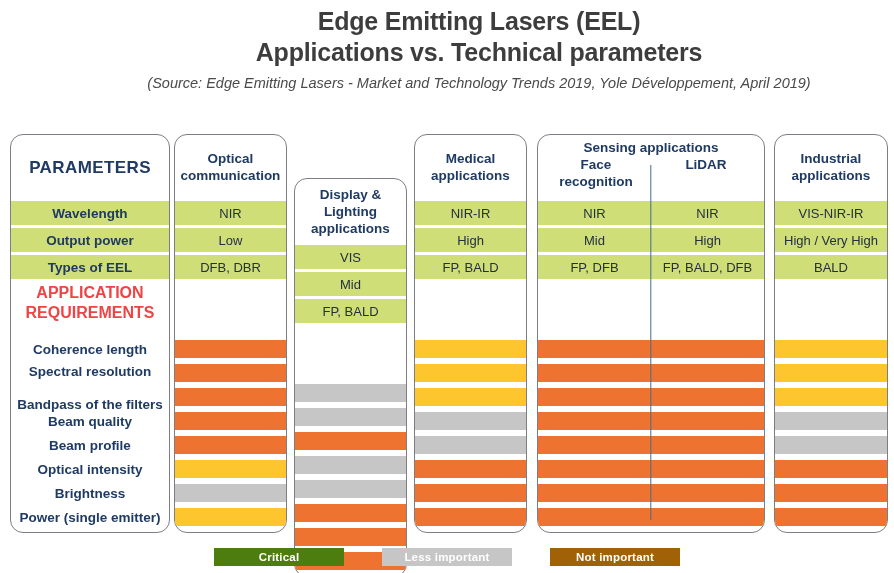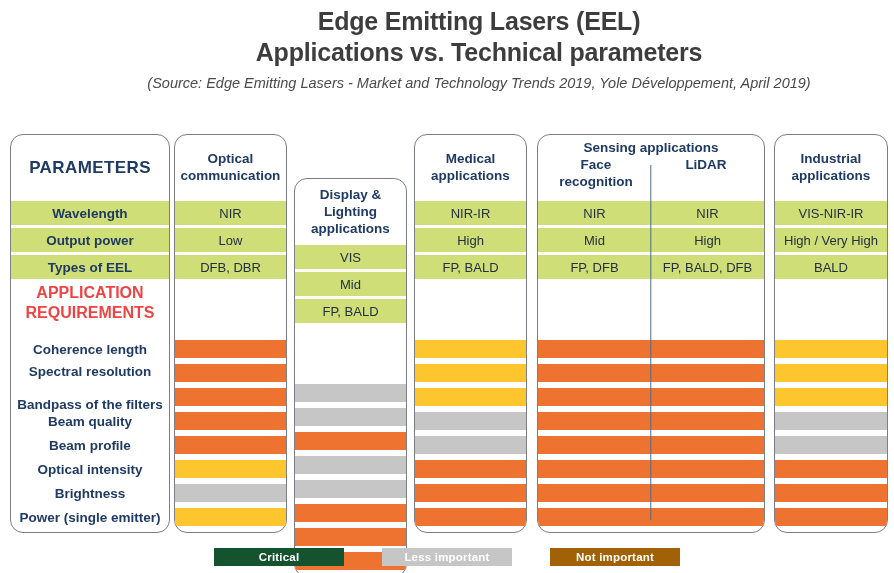--- a/index.html
+++ b/index.html
@@ -176,21 +176,21 @@
     width: 130px;
     height: 18px;
     display: flex;
     align-items: center;
     justify-content: center;
     color: #ffffff;
     font-weight: bold;
     font-size: 11.5px;
     letter-spacing: 0.2px;
   }
-  .legend-item.critical      { background: #14532d; }
+  .legend-item.critical      { background: #4d7c0f; }
   .legend-item.lessimportant { background: #c6c6c6; }
   .legend-item.notimportant  { background: #a16207; }
 </style>
 </head>
 <body>
 
 <div id="title-block">
   <div class="title-line" id="title-line1">Edge Emitting Lasers (EEL)</div>
   <div class="title-line" id="title-line2">Applications vs. Technical parameters</div>
   <div id="source-line">(Source: Edge Emitting Lasers - Market and Technology Trends 2019, Yole Développement, April 2019)</div>

